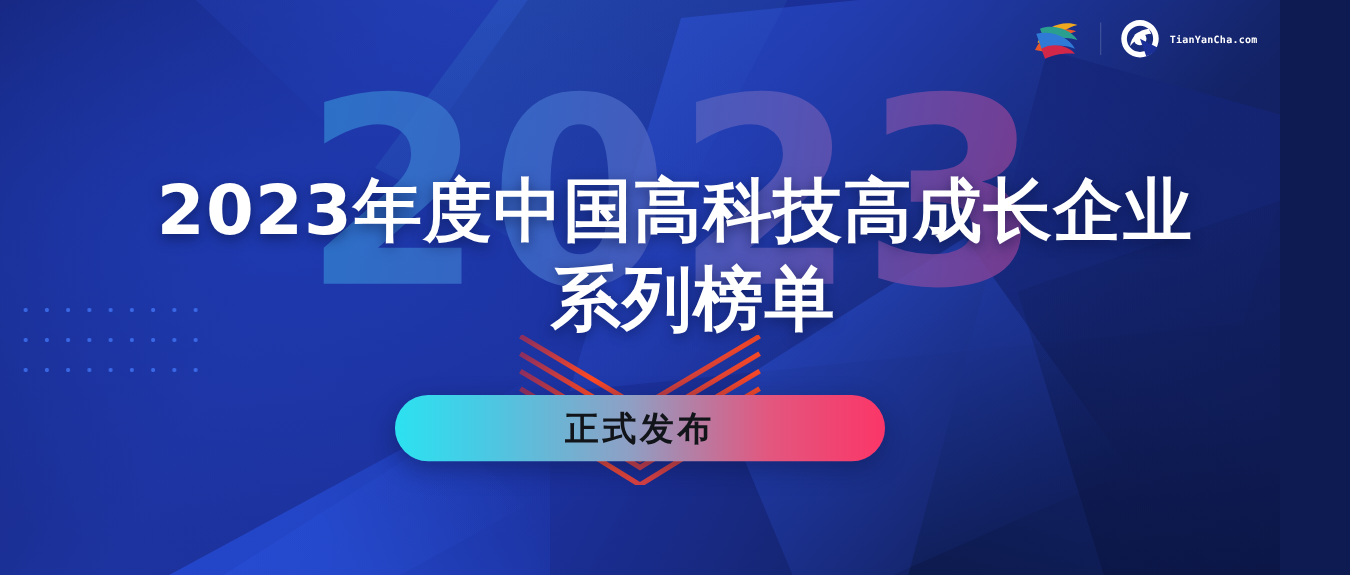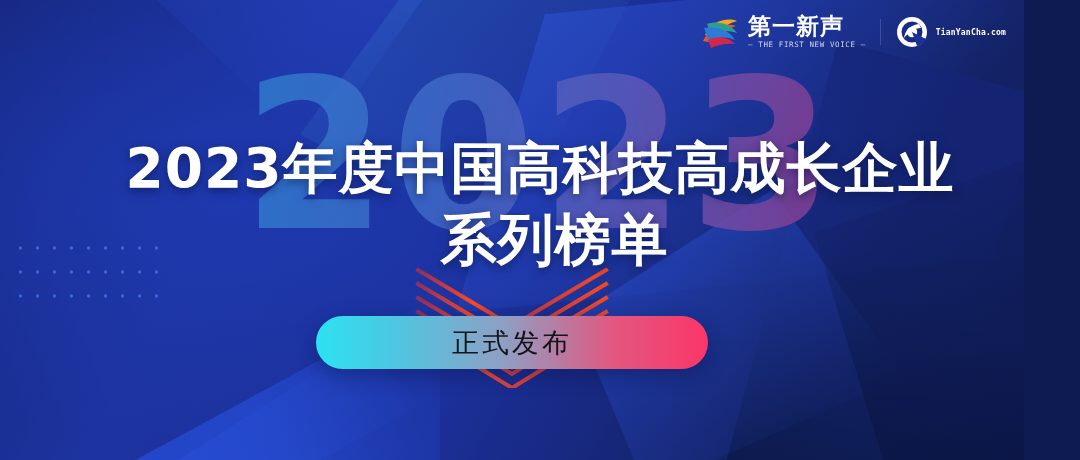--- a/index.html
+++ b/index.html
@@ -171,21 +171,21 @@
     background: linear-gradient(90deg, #2ce2f0 0%, #49c9e4 18%, #8f9fc4 48%, #e2577f 76%, #fb3668 100%);
     display: flex;
     align-items: center;
     justify-content: center;
     z-index: 6;
     box-shadow: 0 6px 20px rgba(10,20,70,0.45);
   }
   .pill-label {
     color: #111418;
     font-family: "DejaVu Sans", "Liberation Sans", sans-serif;
-    font-weight: 400;
+    font-weight: 700;
     font-size: 27px;
     letter-spacing: 3px;
   }
 
   
   .logos {
     position: absolute;
     top: 14px;
     right: 18px;
     display: flex;
@@ -297,24 +297,20 @@
   <div class="logos">
 
     <div class="logo">
       <svg width="40" height="34" viewBox="0 0 40 34">
         <path d="M4 20 C10 6, 26 2, 36 6 C28 8, 20 13, 15 22 Z" fill="#f0a81e"></path>
         <path d="M2 26 C8 12, 24 7, 35 11 C26 14, 18 19, 13 28 Z" fill="#e8572a"></path>
         <path d="M6 9 C16 5, 30 9, 36 18 C27 15, 18 16, 11 22 Z" fill="#2b9f8f"></path>
         <path d="M3 13 C14 10, 29 15, 34 25 C25 21, 15 22, 8 27 Z" fill="#2f7ad6"></path>
         <path d="M7 25 C16 20, 28 22, 34 29 C25 28, 16 30, 10 33 Z" fill="#d3274a"></path>
       </svg>
-      <div class="logo-text">
-        <span class="logo-cn">第一新声</span>
-        <span class="logo-en">— THE FIRST NEW VOICE —</span>
-      </div>
     </div>
 
     <div class="logo-divider"></div>
 
     <div class="logo">
       <svg width="34" height="34" viewBox="0 0 34 34">
         <path d="M17 2 A15 15 0 1 0 17 32 A15 15 0 1 0 17 2 Z M17 6.5 A10.5 10.5 0 1 1 17 27.5 A10.5 10.5 0 1 1 17 6.5 Z" fill="#ffffff"></path>
         <path d="M24 9 C16 10, 10 15, 9 23 C14 17, 20 13, 26 13 Z" fill="#ffffff"></path>
         <circle cx="17" cy="17" r="5.2" fill="#ffffff"></circle>
         <path d="M17 17 L31 24 A15 15 0 0 1 22 31 Z" fill="#1b2f98"></path>

